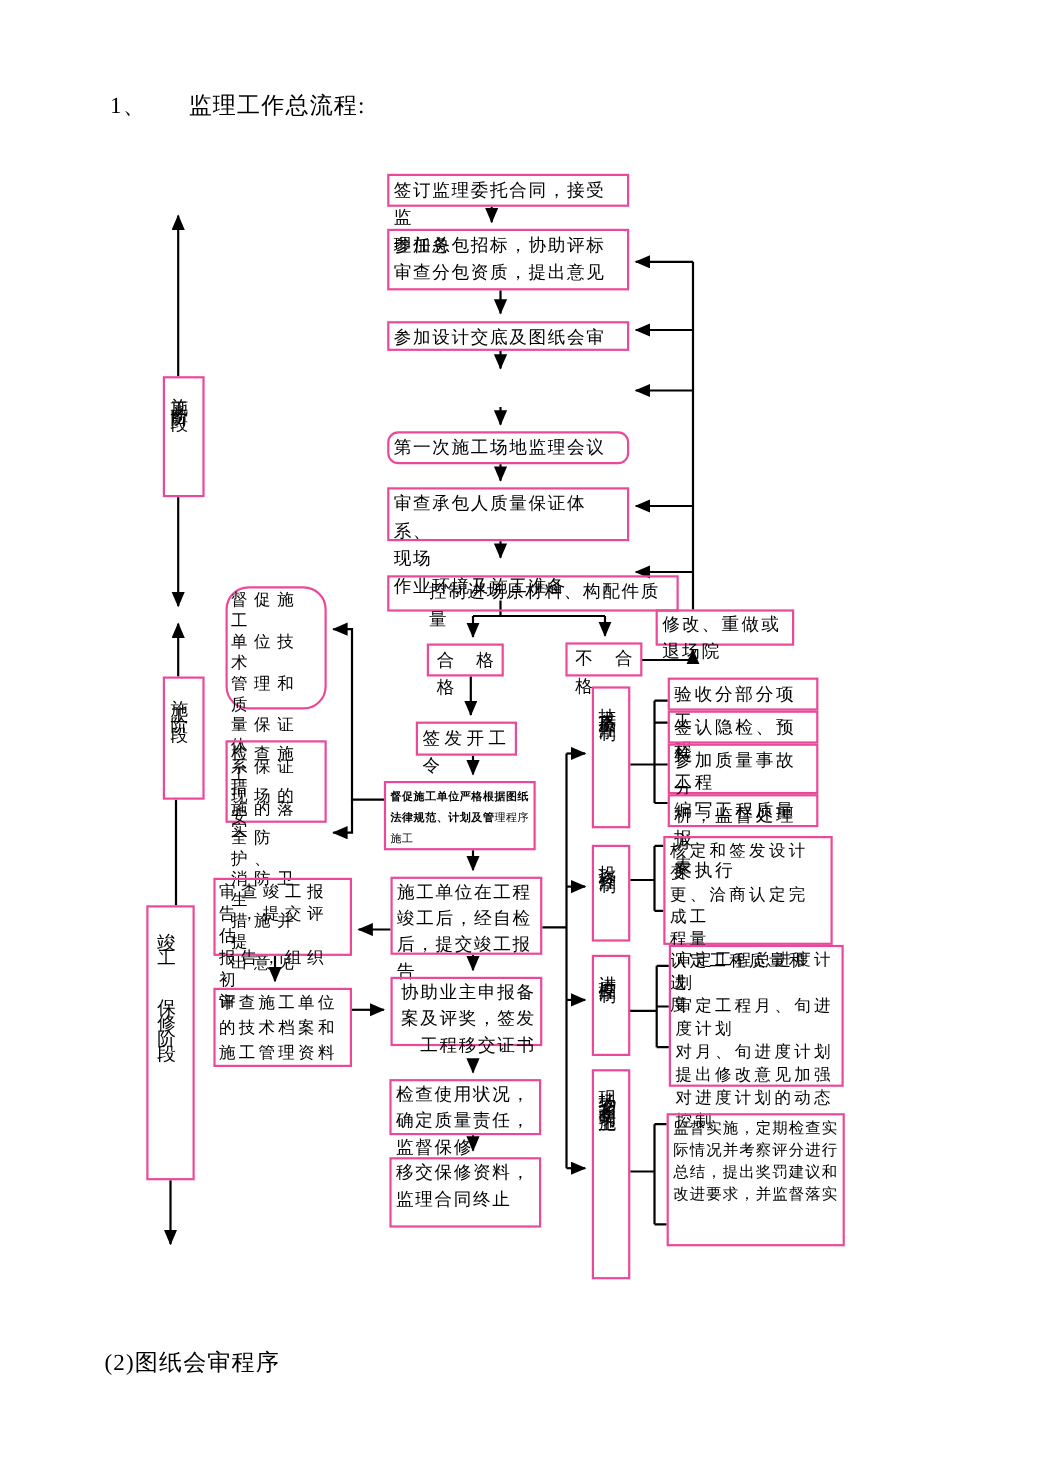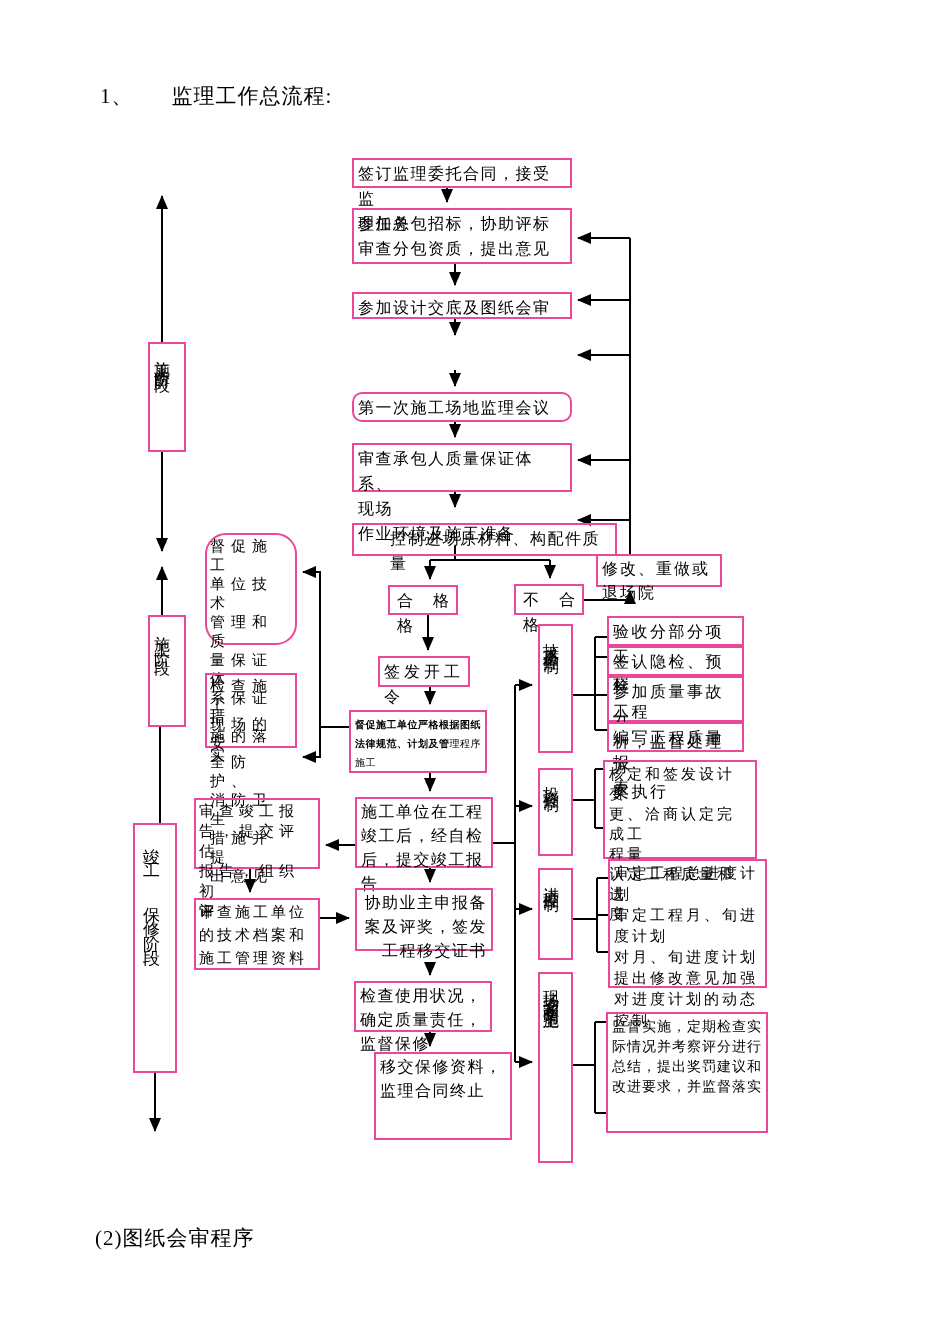--- a/index.html
+++ b/index.html
@@ -105,21 +105,21 @@
   <div class="box" style="left:355px;top:797px;width:138px;height:71px;line-height:24px;">施工单位在工程
 竣工后，经自检
 后，提交竣工报
 告</div>
   <div class="box" style="left:355px;top:888px;width:138px;height:63px;line-height:24px;text-align:right;">协助业主申报备
 案及评奖，签发
 工程移交证书</div>
   <div class="box" style="left:354px;top:981px;width:138px;height:51px;line-height:24px;">检查使用状况，
 确定质量责任，
 监督保修</div>
-  <div class="box" style="left:374px;top:1052px;width:138px;height:88px;line-height:24px;">移交保修资料，
+  <div class="box" style="left:354px;top:1052px;width:138px;height:64px;line-height:24px;">移交保修资料，
 监理合同终止</div>
 
   <div class="box" style="left:205px;top:533px;width:92px;height:112px;font-size:15px;line-height:19px;letter-spacing:6px;padding:2px 3px;border-radius:21px;">督促施工
 单位技术
 管理和质
 量保证体
 系保证措
 施的落实</div>
   <div class="box" style="left:205px;top:673px;width:92px;height:75px;font-size:15px;line-height:19px;letter-spacing:6px;padding:2px 3px;">检查施工
 现场的安

